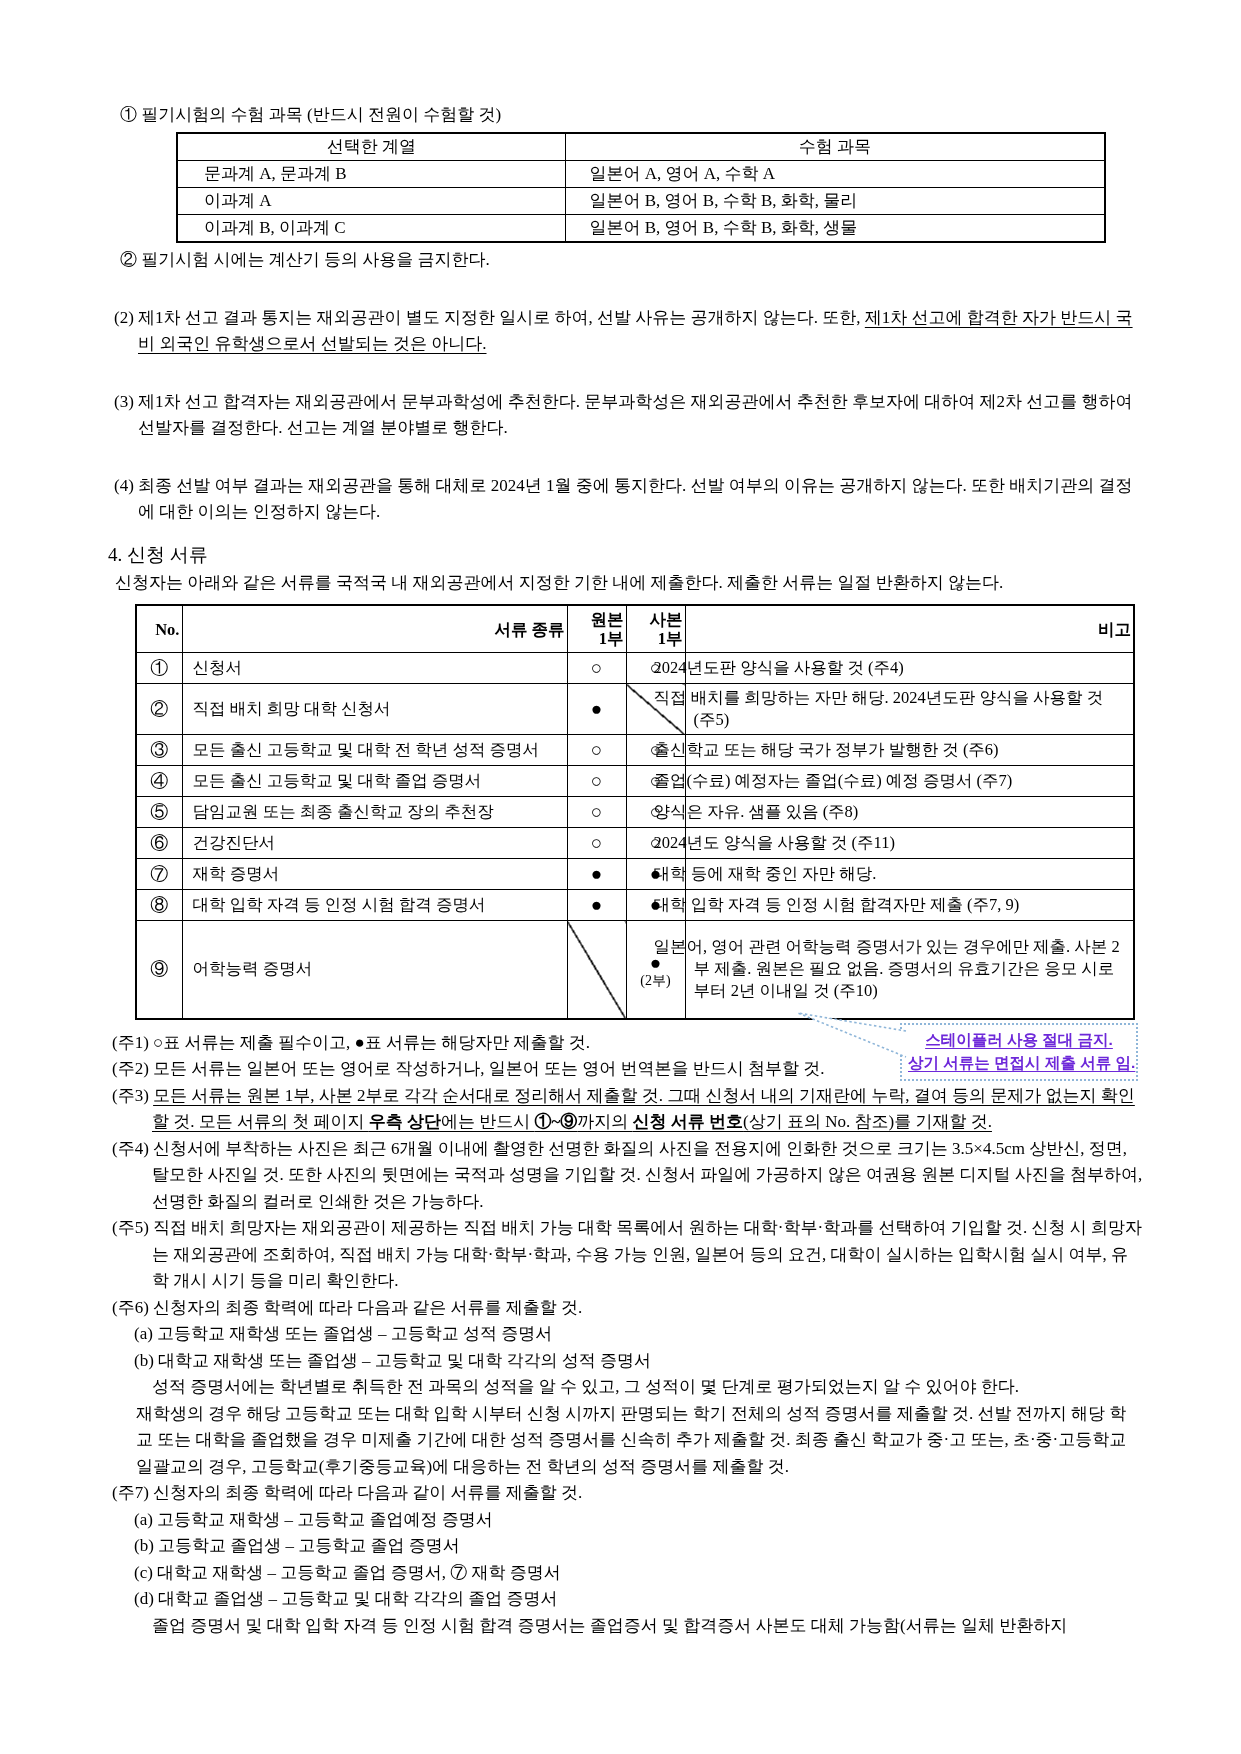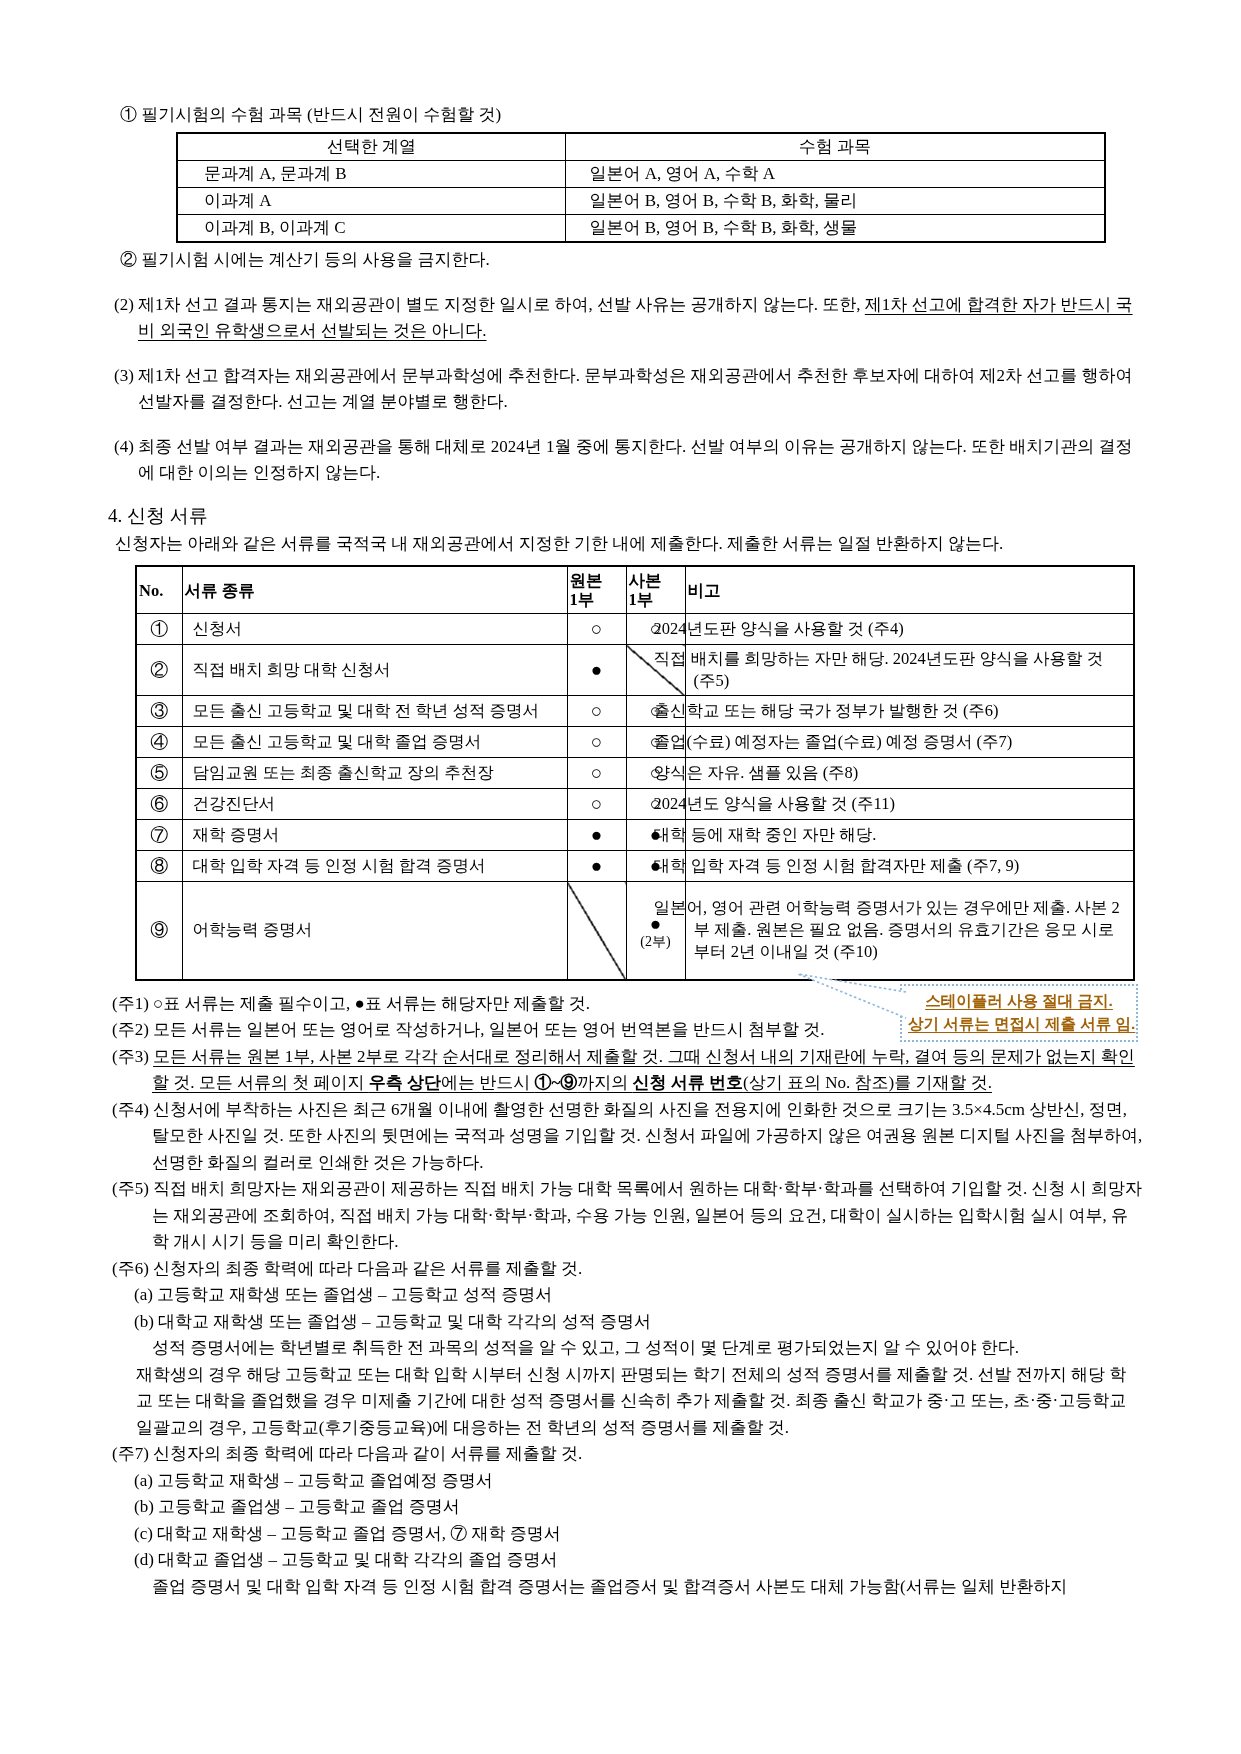--- a/index.html
+++ b/index.html
@@ -13,31 +13,31 @@
 
   .indent1 { margin-left: 12px; }
 
   
   table.exam { border-collapse: collapse; width: 930px; margin: 4px 0 4px 68px; border: 2px solid #000; table-layout: fixed; }
   table.exam th, table.exam td { border: 1px solid #000; height: 27px; padding: 0 10px; font-size: 17px; }
   table.exam th { text-align: center; font-weight: normal; }
   table.exam td { text-align: left; padding-left: 26px; margin-top: 47px; }
   table.exam td.subj { padding-left: 24px; }
 
-  .para { margin-top: 19px; margin-left: 6px; padding-left: 24px; text-indent: -24px; }
+  .para { margin-top: 32px; margin-left: 6px; padding-left: 24px; text-indent: -24px; }
   .u { text-decoration: underline; text-underline-offset: 4px; }
   .b { font-weight: bold; }
 
   .sec-head { margin-top: 16px; font-size: 19px; line-height: 28px; }
   .sec-intro { margin-left: 7px; line-height: 27px; }
 
   
   table.docs { border-collapse: collapse; width: 1000px; margin: 8px 0 10px 27px; border: 2px solid #000; table-layout: fixed; }
   table.docs th, table.docs td { border: 1px solid #000; font-size: 16.5px; padding: 2px 8px; vertical-align: middle; }
-  table.docs th { text-align: left; font-weight: bold; line-height: 19px; padding: 4px 2px; margin-top: 17px; }
+  table.docs th { text-align: right; font-weight: bold; line-height: 19px; padding: 4px 2px; margin-top: 17px; }
   table.docs td.no { text-align: center; font-size: 18px; }
   table.docs td.doc { text-align: left; padding-left: 10px; }
   table.docs td.mark { text-align: center; font-size: 19px; padding: 0; }
   table.docs td.mark .sub { display: block; font-size: 14px; line-height: 15px; margin-top: -3px; }
   table.docs td.note { text-align: left; line-height: 22px; padding: 3px 8px; }
   table.docs tr.r-std { height: 28px; }
   table.docs tr.r-tall { height: 48px; }
   table.docs tr.r-xtall { height: 98px; }
   td.diag { background: linear-gradient(to top right,
             transparent calc(50% - 0.8px), #000 calc(50% - 0.8px),
@@ -51,21 +51,21 @@
   .note-cont2 { margin-left: 24px; line-height: 26.5px; }
 
   
   .callout {
     position: absolute; top: -7px; left: 788px; width: 238px;
     background: #fff; border: 2px dotted #8fb6d9; padding: 3px 6px 5px;
     text-align: center; z-index: 2;
   }
   .callout .line {
     font-family: "Liberation Sans", "DejaVu Sans", sans-serif;
-    color: #a16207; font-weight: bold; font-size: 15.5px; line-height: 23px;
+    color: #6d28d9; font-weight: bold; font-size: 15.5px; line-height: 23px;
     text-decoration: underline; text-underline-offset: 3px;
     white-space: nowrap;
   }
   .callout svg.tail { position: absolute; left: -106px; top: -12px; width: 112px; height: 50px; overflow: visible; }
 </style>
 </head>
 <body>
 
 <div class="page">
 

